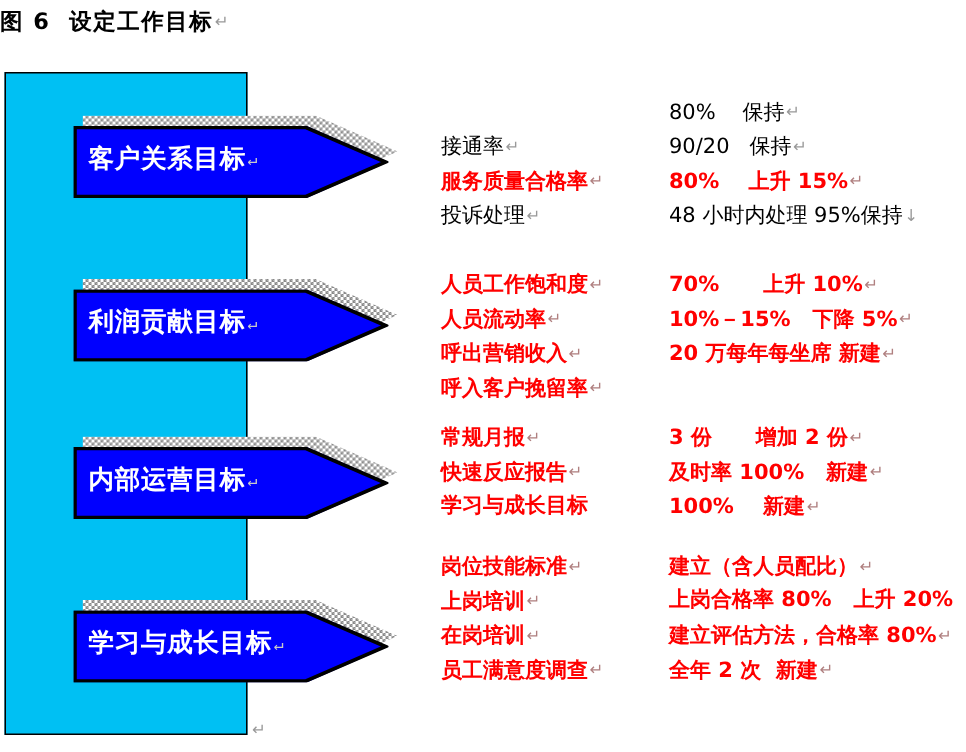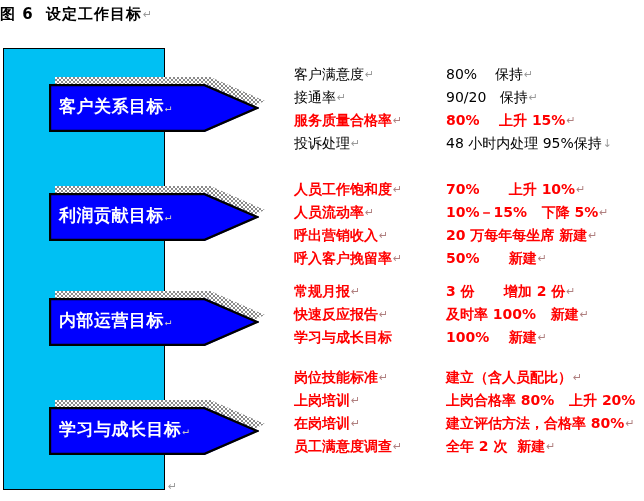--- a/index.html
+++ b/index.html
@@ -192,21 +192,20 @@
   <div class="chevron-shadow"></div>
   <div class="chevron-body"></div>
   <svg class="chevron-outline" viewBox="0 0 210 48" preserveAspectRatio="none">
     <polygon points="1,1 155,1 208,24 155,47 1,47"></polygon>
   </svg>
   <div class="chevron-label"><span>学习与成长目标</span><span class="pilcrow">↵</span></div>
 </div>
 
 <div class="text-group" id="text-group-0">
   <div class="goal-row">
-    <span class="goal-name">客户满意度<span class="pilcrow">↵</span></span>
     <span class="goal-value">80%    保持<span class="pilcrow">↵</span></span>
   </div>
   <div class="goal-row">
     <span class="goal-name">接通率<span class="pilcrow">↵</span></span>
     <span class="goal-value">90/20   保持<span class="pilcrow">↵</span></span>
   </div>
   <div class="goal-row red">
     <span class="goal-name">服务质量合格率<span class="pilcrow">↵</span></span>
     <span class="goal-value">80%    上升 15%<span class="pilcrow">↵</span></span>
   </div>
@@ -224,21 +223,20 @@
   <div class="goal-row red">
     <span class="goal-name">人员流动率<span class="pilcrow">↵</span></span>
     <span class="goal-value">10%－15%   下降 5%<span class="pilcrow">↵</span></span>
   </div>
   <div class="goal-row red">
     <span class="goal-name">呼出营销收入<span class="pilcrow">↵</span></span>
     <span class="goal-value">20 万每年每坐席 新建<span class="pilcrow">↵</span></span>
   </div>
   <div class="goal-row red">
     <span class="goal-name">呼入客户挽留率<span class="pilcrow">↵</span></span>
-    <span class="goal-value">50%      新建<span class="pilcrow">↵</span></span>
   </div>
 </div>
 
 <div class="text-group" id="text-group-2">
   <div class="goal-row red">
     <span class="goal-name">常规月报<span class="pilcrow">↵</span></span>
     <span class="goal-value">3 份      增加 2 份<span class="pilcrow">↵</span></span>
   </div>
   <div class="goal-row red">
     <span class="goal-name">快速反应报告<span class="pilcrow">↵</span></span>

